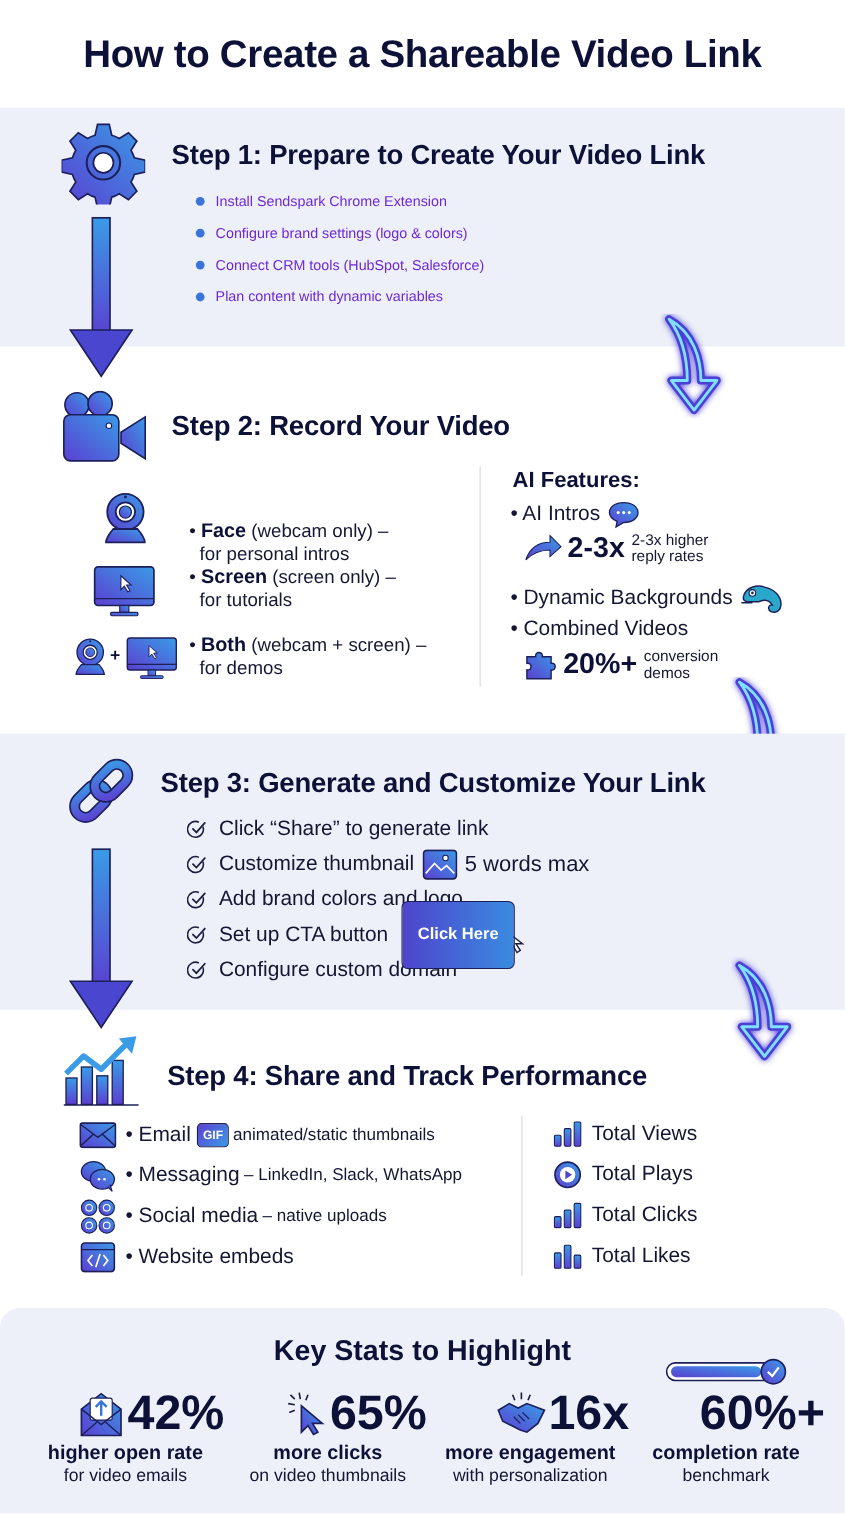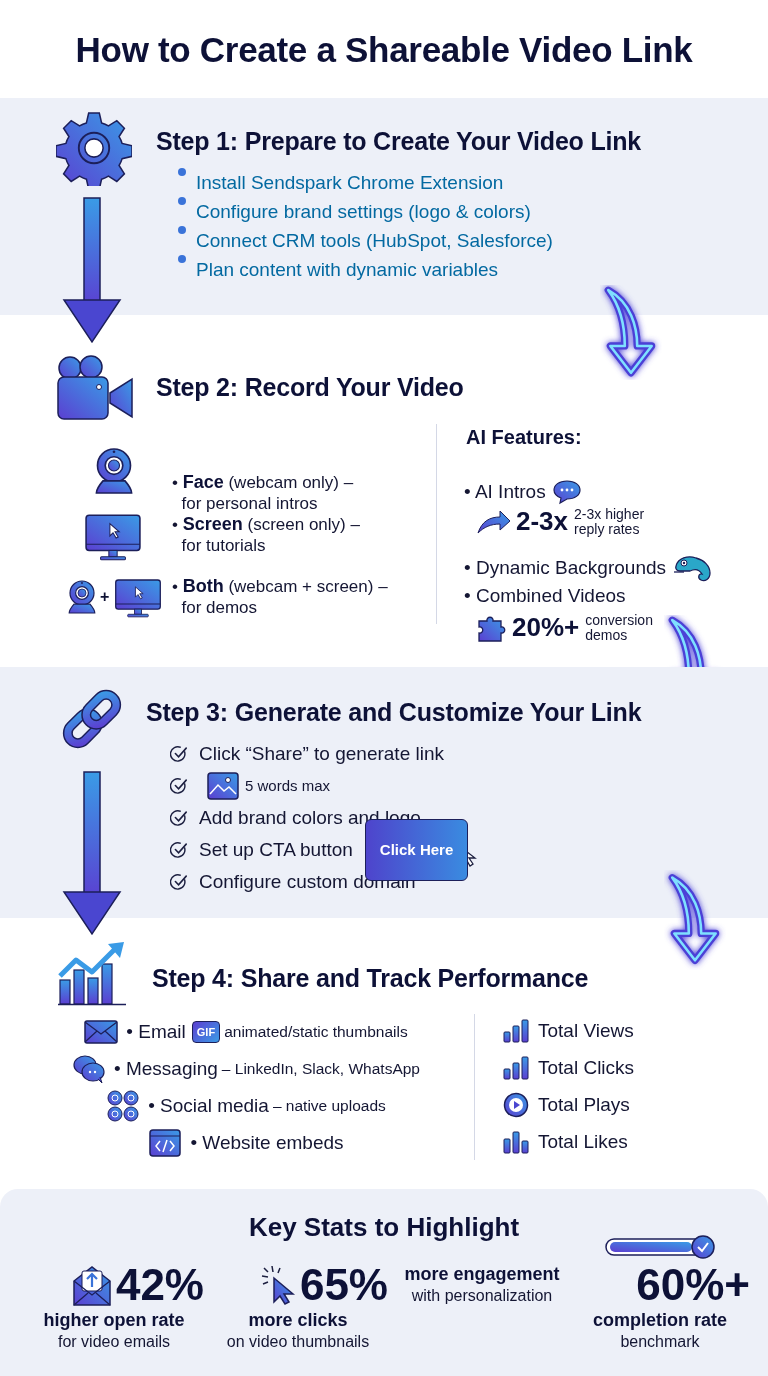--- a/index.html
+++ b/index.html
@@ -9,40 +9,40 @@
 
     .title { top: 30px; left: 0; width: 768px; text-align: center; font-size: 35px; font-weight: bold; letter-spacing: -0.3px; color: #0d1137; }
 
     .band { left: 0; width: 768px; background: #edf0f8; }
     .band1 { top: 98px; height: 217px; }
     .band3 { top: 667px; height: 251px; }
 
     .step-title { font-size: 25px; font-weight: bold; color: #0d1137; letter-spacing: -0.2px; white-space: nowrap; }
 
     .bullets { list-style: none; }
-    .bullets li { font-size: 19px; color: #0369a1; height: 29px; line-height: 29px; white-space: nowrap; display: flex; }
+    .bullets li { font-size: 13px; color: #6d28d9; height: 29px; line-height: 29px; white-space: nowrap; display: flex; align-items: center; }
     .dot { display: inline-block; width: 8px; height: 8px; border-radius: 50%; background: #3a73d9; margin-right: 10px; }
 
     .check-list { list-style: none; }
     .check-list li { font-size: 19px; color: #141633; height: 32px; line-height: 32px; white-space: nowrap; display: flex; align-items: center; }
     .check-list .chk { width: 18px; height: 18px; margin-right: 11px; flex: none; }
-    .small-note { font-size: 15px; margin-left: 6px; color: #141633; }
+    .small-note { font-size: 20px; margin-left: 6px; color: #141633; }
 
     .rec-item { display: flex; align-items: flex-start; }
     .rec-text { font-size: 17px; line-height: 21px; color: #141633; }
     .rec-text b { font-size: 18px; color: #0d1137; }
 
     .divider { width: 1px; background: #d4d8e6; }
 
     .ai-title { font-size: 20px; font-weight: bold; color: #0d1137; }
-    .ai-line { font-size: 19px; color: #141633; white-space: nowrap; display: flex; align-items: center; margin-top: 24px; }
+    .ai-line { font-size: 19px; color: #141633; white-space: nowrap; display: flex; align-items: center; }
     .big-stat { font-size: 26px; font-weight: bold; color: #0d1137; }
     .stat-note { font-size: 14px; line-height: 15px; color: #141633; margin-left: 6px; }
 
-    .share-item { font-size: 19px; color: #141633; height: 37px; display: flex; align-items: center; white-space: nowrap; justify-content: center; }
+    .share-item { font-size: 19px; color: #141633; height: 37px; display: flex; align-items: center; white-space: nowrap; }
     .share-item .ic { width: 34px; height: 28px; margin-right: 8px; display: flex; align-items: center; justify-content: center; }
     .share-item .sub { font-size: 15.5px; margin-left: 4px; }
     .metric { font-size: 19px; color: #141633; height: 37px; display: flex; align-items: center; white-space: nowrap; }
     .metric .ic { width: 28px; margin-right: 8px; display: flex; justify-content: center; }
 
     .stats-card { left: 0; top: 1189px; width: 768px; height: 187px; background: #edf0f8; border-radius: 18px 18px 0 0; }
     .stats-title { top: 1212px; width: 768px; text-align: center; font-size: 26px; font-weight: bold; color: #0d1137; }
     .stat-col { top: 1262px; width: 180px; text-align: center; }
     .stat-num { font-size: 44px; font-weight: bold; color: #0d1137; display: flex; align-items: center; justify-content: flex-end; height: 46px; }
     .stat-lbl { font-size: 18px; font-weight: bold; color: #0d1137; margin-top: 2px; }
@@ -227,20 +227,21 @@
   <li>
       <svg class="chk">
         <use href="#check-ic"></use>
       </svg>
       <span>Click “Share” to generate link</span>
     </li>
   <li>
       <svg class="chk">
         <use href="#check-ic"></use>
       </svg>
+      <span>Customize thumbnail</span>
     <svg width="32" height="28" viewBox="0 0 32 28" style="margin-left:8px">
       <rect x="1" y="1" width="30" height="26" rx="3" fill="url(#g1)" stroke="#1c1f5a" stroke-width="1.5"></rect>
       <path d="M3 22 L11 13 L17 19 L22 15 L29 22" fill="none" stroke="#fff" stroke-width="1.5"></path>
       <circle cx="21" cy="8" r="2.5" fill="#fff" stroke="#1c1f5a"></circle>
     </svg>
     <span class="small-note">5 words max</span>
   </li>
   <li>
       <svg class="chk">
         <use href="#check-ic"></use>
@@ -338,35 +339,35 @@
   <div class="metric">
       <span class="ic">
         <svg width="26" height="24">
           <use href="#bars-ic"></use>
         </svg>
       </span>
       <span>Total Views</span>
     </div>
   <div class="metric">
       <span class="ic">
-        <svg width="26" height="24">
-          <use href="#bars-ic"></use>
-        </svg>
-      </span>
-      <span>Total Clicks</span>
-    </div>
-  <div class="metric">
-      <span class="ic">
         <svg width="26" height="26" viewBox="0 0 26 26">
           <circle cx="13" cy="13" r="11.5" fill="url(#g1)" stroke="#1c1f5a" stroke-width="1.5"></circle>
           <circle cx="13" cy="13" r="7" fill="#fff"></circle>
           <path d="M11 9 L17 13 L11 17 Z" fill="#4a46d0"></path>
         </svg>
       </span>
       <span>Total Plays</span>
+    </div>
+  <div class="metric">
+      <span class="ic">
+        <svg width="26" height="24">
+          <use href="#bars-ic"></use>
+        </svg>
+      </span>
+      <span>Total Clicks</span>
     </div>
   <div class="metric">
       <span class="ic">
         <svg width="26" height="24" viewBox="0 0 26 24">
           <rect x="1" y="9" width="6" height="14" rx="1" fill="url(#gv)" stroke="#1c1f5a"></rect>
           <rect x="10" y="2" width="6" height="21" rx="1" fill="url(#gv)" stroke="#1c1f5a"></rect>
           <rect x="19" y="11" width="6" height="12" rx="1" fill="url(#gv)" stroke="#1c1f5a"></rect>
         </svg>
       </span>
       <span>Total Likes</span>
@@ -403,20 +404,28 @@
       <path d="M14 14 L14 38 L20 32 L25 40 L29 38 L24 30 L33 30 Z" fill="url(#g1)" stroke="#1c1f5a" stroke-width="1.5"></path>
       <path d="M12 2 L13 8 M2 12 L8 13 M4 4 L8 8 M20 4 L18 9 M3 20 L8 18" stroke="#1c1f40" stroke-width="1.5"></path>
     </svg>
     <span>65%</span>
   </div>
   <div class="stat-lbl">more clicks</div>
   <div class="stat-sub">on video thumbnails</div>
 </div>
 
 <div class="abs stat-col" style="left:392px">
+  <div class="stat-num">
+    <svg width="46" height="42" viewBox="0 0 46 42" style="margin-right:2px">
+      <path d="M2 18 L12 12 L20 16 L28 12 L44 18 L38 30 L28 38 L22 36 L14 32 L6 28 Z" fill="url(#g1)" stroke="#1c1f5a" stroke-width="1.5"></path>
+      <path d="M16 24 L22 30 M20 22 L26 28 M24 20 L30 26" stroke="#1c1f5a" stroke-width="1.2"></path>
+      <path d="M23 2 L23 8 M15 4 L17 9 M31 4 L29 9" stroke="#1c1f40" stroke-width="1.5"></path>
+    </svg>
+    <span>16x</span>
+  </div>
   <div class="stat-lbl">more engagement</div>
   <div class="stat-sub">with personalization</div>
 </div>
 
 <div class="abs stat-col" style="left:570px">
   <div class="stat-num">60%+</div>
   <div class="stat-lbl">completion rate</div>
   <div class="stat-sub">benchmark</div>
 </div>
 

